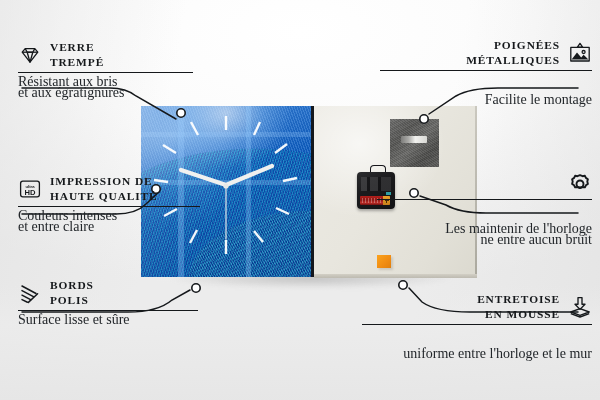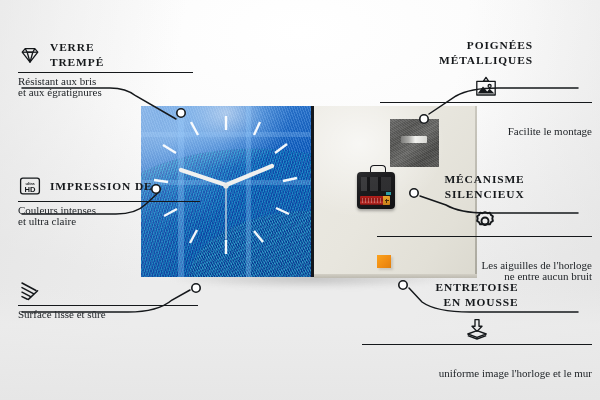--- a/index.html
+++ b/index.html
@@ -39,42 +39,42 @@
     line-height:14.5px;
     color:#15181b;
     text-transform:uppercase;
     white-space:nowrap;
   }
   .feature .rule{
     height:1px;background:#15181b;margin-top:3px;margin-bottom:3px;
   }
   .feature .sub{
     font-family:"Liberation Serif", serif;
-    font-size:11px;
+    font-size:14px;
     line-height:11.4px;
     color:#22262a;
     white-space:nowrap;
   }
   .left .head{justify-content:flex-start;}
   .left .titles{text-align:left;}
   .left .sub{text-align:left;}
-  .right .head{justify-content:flex-end;flex-direction:column;}
+  .right .head{justify-content:flex-end;}
   .right .titles{text-align:right;}
   .right .sub{text-align:right;margin-top:23px;}
 
   .icon{width:24px;height:24px;flex:0 0 24px;display:block;}
   .icon svg{display:block;width:24px;height:24px;}
 
   
   #f-verre   {left:18px; top:40px;  width:175px;}
   #f-impr    {left:18px; top:174px; width:182px;}
   #f-bords   {left:18px; top:278px; width:180px;}
   #f-poign   {right:8px; top:38px;  width:212px;}
   #f-mecan   {right:8px; top:172px; width:215px;}
-  #f-entre   {right:8px; top:280px; width:230px;}
+  #f-entre   {right:8px; top:292px; width:230px;}
 
   
   #product{
     position:absolute;left:141px;top:106px;width:336px;height:171px;
   }
   #product-shadow{
     position:absolute;left:132px;top:268px;width:358px;height:26px;
     background:radial-gradient(ellipse 50% 50% at 50% 40%, rgba(120,120,120,.36) 0%, rgba(150,150,150,.16) 55%, rgba(255,255,255,0) 80%);
     filter:blur(2px);
   }
@@ -325,40 +325,45 @@
   <div class="head">
     <span class="icon">
       <svg viewBox="0 0 24 24">
         <rect x="2.6" y="4.2" width="18.8" height="15.6" rx="2.2" fill="none" stroke="#15181b" stroke-width="1.3"></rect>
         <text x="12" y="11.2" text-anchor="middle" font-family="Liberation Sans, sans-serif" font-size="4.2" font-weight="bold" fill="#15181b">ultra</text>
         <text x="12" y="17.6" text-anchor="middle" font-family="Liberation Sans, sans-serif" font-size="7.6" font-weight="bold" fill="#15181b">HD</text>
       </svg>
     </span>
     <div class="titles">
       <div>IMPRESSION DE</div>
+      <div>HAUTE QUALITÉ</div>
     </div>
   </div>
   <div class="rule"></div>
   <div class="sub">
     <div>Couleurs intenses</div>
-    <div>et ultra claire</div>
+    <div>et entre claire</div>
   </div>
 </div>
 
 <div class="feature left" id="f-bords">
   <div class="head">
     <span class="icon">
       <svg viewBox="0 0 24 24" stroke="#15181b" stroke-width="1.5" stroke-linecap="round" fill="none">
         <path d="M4 5 L18 12.5"></path>
           <path d="M4 9.6 L15.4 15.6"></path>
         <path d="M4 14.2 L12.6 18.6"></path>
           <path d="M4 18.6 L9.4 21.2"></path>
         <path d="M19.6 12.8 L10.4 21.4"></path>
       </svg>
     </span>
+    <div class="titles">
+      <div>BORDS</div>
+      <div>POLIS</div>
+    </div>
   </div>
   <div class="rule"></div>
   <div class="sub">
     <div>Surface lisse et sûre</div>
   </div>
 </div>
 
 <div class="feature right" id="f-poign">
   <div class="head">
     <div class="titles">
@@ -375,49 +380,45 @@
     </span>
   </div>
   <div class="rule"></div>
   <div class="sub">
     <div>Facilite le montage</div>
   </div>
 </div>
 
 <div class="feature right" id="f-mecan">
   <div class="head">
-    <div class="titles">
-      <div>MÉCANISME</div>
-      <div>SILENCIEUX</div>
-    </div>
     <span class="icon">
       <svg viewBox="0 0 24 24" fill="none" stroke="#15181b" stroke-width="1.9" stroke-linejoin="round">
         <path d="M12 3.2 l2.6 1.0 2.3 -0.4 1.0 2.1 2.0 1.4 -0.6 2.3 0.6 2.3 -2.0 1.4 -1.0 2.1 -2.3 -0.4 -2.6 1.0 -2.6 -1.0 -2.3 0.4 -1.0 -2.1 -2.0 -1.4 0.6 -2.3 -0.6 -2.3 2.0 -1.4 1.0 -2.1 2.3 0.4 Z"></path>
         <circle cx="12" cy="12" r="3.5"></circle>
       </svg>
     </span>
   </div>
   <div class="rule"></div>
   <div class="sub">
-    <div>Les aiguilles de l'horloge</div>
+    <div>Les maintenir de l'horloge</div>
     <div>ne entre aucun bruit</div>
   </div>
 </div>
 
 <div class="feature right" id="f-entre">
   <div class="head">
     <div class="titles">
       <div>ENTRETOISE</div>
       <div>EN MOUSSE</div>
     </div>
     <span class="icon">
       <svg viewBox="0 0 24 24" fill="none" stroke="#15181b" stroke-width="1.35" stroke-linejoin="round">
         <path d="M10 2.6 L14 2.6 L14 9.2 L17 9.2 L12 14.4 L7 9.2 L10 9.2 Z"></path>
         <path d="M12 13.6 L21.2 17.0 L12 20.4 L2.8 17.0 Z"></path>
         <path d="M2.8 18.6 L12 22.0 L21.2 18.6"></path>
       </svg>
     </span>
   </div>
   <div class="rule"></div>
   <div class="sub">
-    <div>uniforme image l'horloge et le mur</div>
+    <div>uniforme entre l'horloge et le mur</div>
   </div>
 </div>
 
 </body></html>

